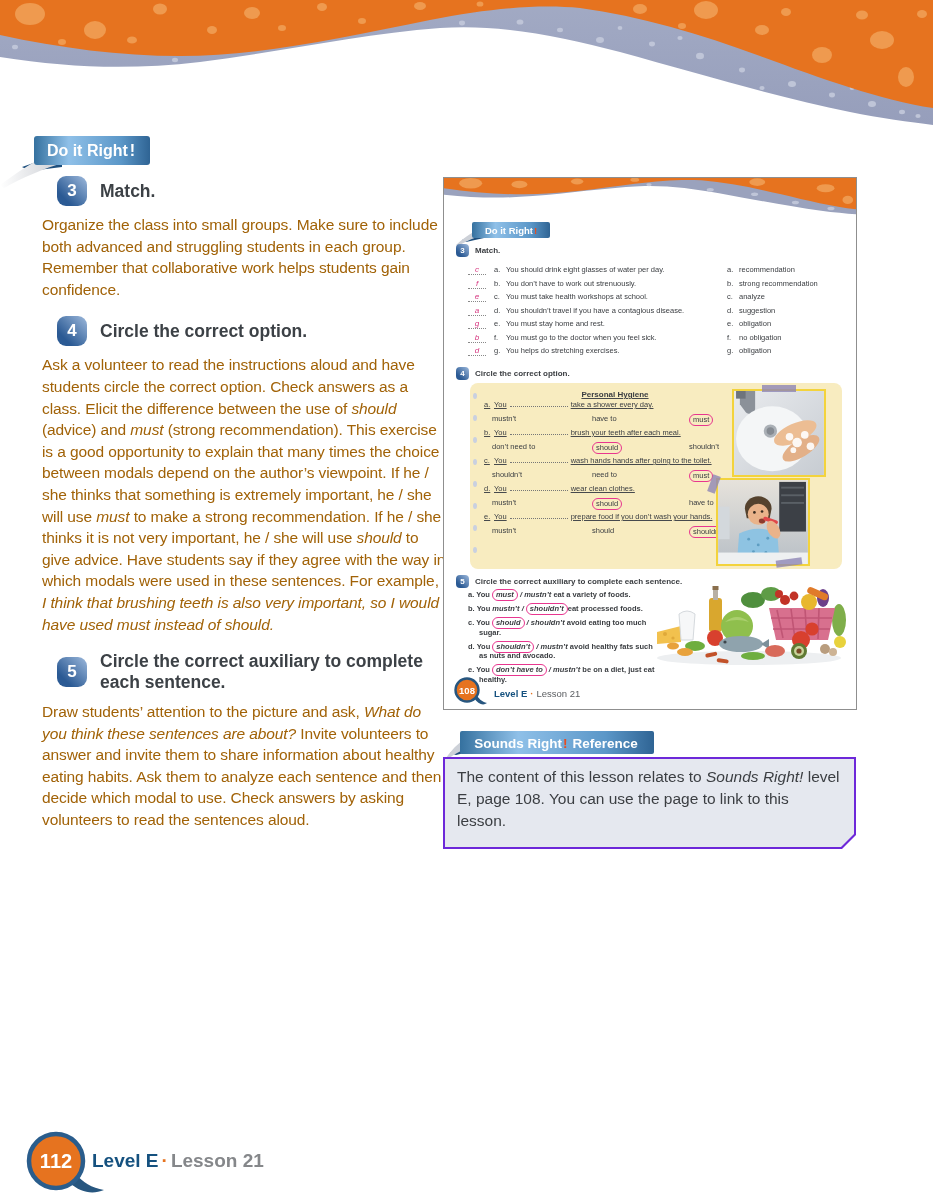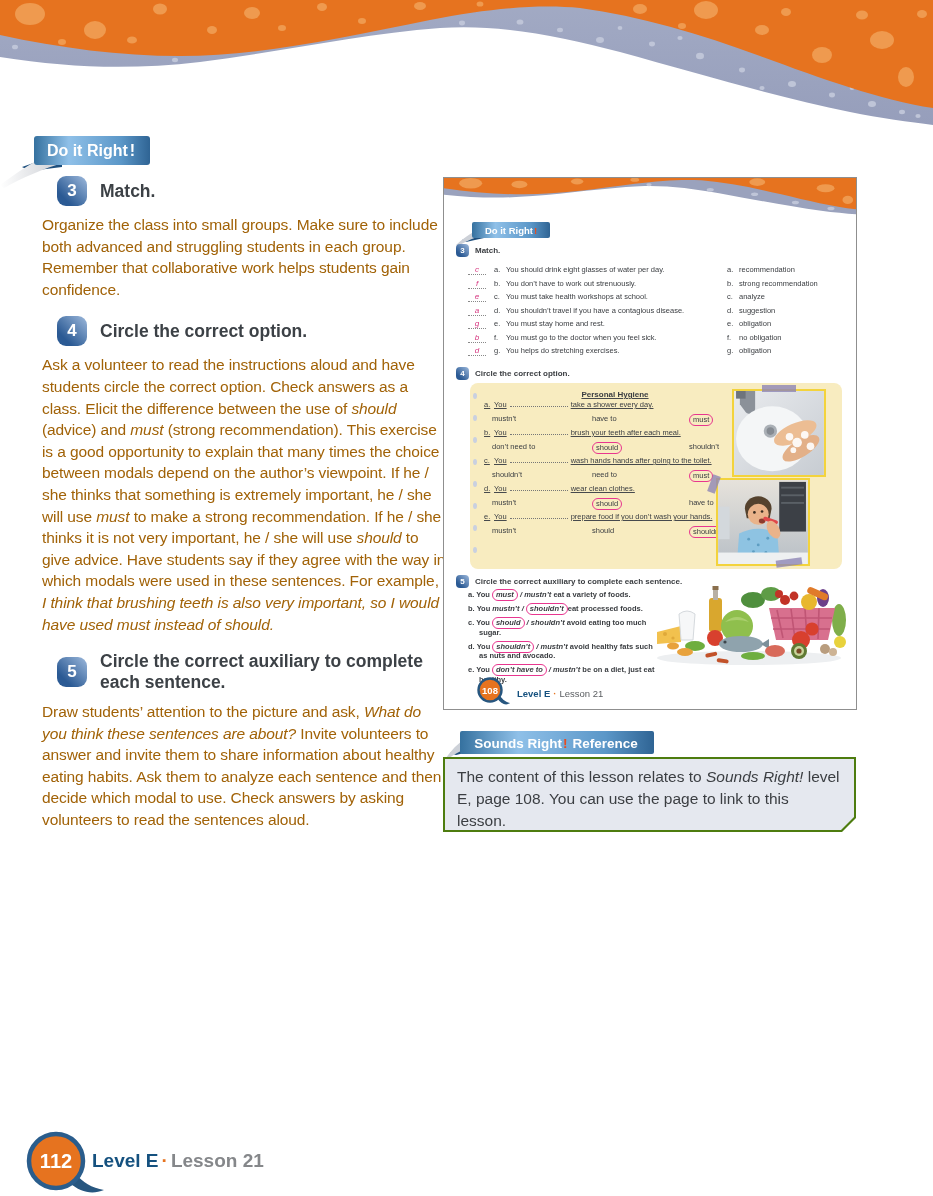--- a/index.html
+++ b/index.html
@@ -60,30 +60,30 @@
   .op.c1 { left:8px; } .op.c2 { left:108px; } .op.c3 { left:205px; }
   .circ { border:1px solid #e8368f; border-radius:7px; padding:0 3px 1px 3px; }
   .photo { position:absolute; border:2px solid #f3d33c; }
   .tape { position:absolute; background:#8d86b5; opacity:.8; }
   
   .x5rows { position:absolute; left:24px; top:412px; width:194px; font-size:7.5px; color:#3a3d41; }
   .x5r { line-height:9.5px; margin-bottom:4.5px; padding-left:11px; text-indent:-11px;font-weight:bold; }
   .x5r span { text-indent:0; }
   .food { position:absolute; left:205px; top:404px; }
   
-  .tfoot { position:absolute; left:8px; top:498px; display:flex; align-items:center;margin-left:23px; }
+  .tfoot { position:absolute; left:8px; top:498px; display:flex; align-items:center; }
   .tfoot-text { font-size:9.5px; margin-left:4px; margin-top:2px; }
   .lev { color:#15517f; font-weight:bold; }
   .dot { color:#e6731f; font-weight:bold; margin:0 3px; }
   .les { color:#5a5d60; }
 
   
   .ref-tab { position:absolute; left:446px; top:729px; }
-  .ref-outer { position:absolute; left:443px; top:757px; width:413px; height:75px;
-    background:#4d7c0f;
+  .ref-outer { position:absolute; left:443px; top:757px; width:413px; height:92px;
+    background:#6d28d9;
     clip-path:polygon(0 0,100% 0,100% calc(100% - 14px),calc(100% - 14px) 100%,0 100%); }
   .ref-inner { position:absolute; left:2px; top:2px; right:2px; bottom:2px; background:#e5e8ef;
     clip-path:polygon(0 0,100% 0,100% calc(100% - 13px),calc(100% - 13px) 100%,0 100%);
     padding:7px 12px; }
   .ref-inner p { font-size:15.5px; line-height:22px; color:#3b3e42; }
 
   
   .pfoot-badge { position:absolute; left:20px; top:1128px; }
   .pfoot-text { position:absolute; left:92px; top:1150px; font-size:19px; }
   .pfoot-text .lev { font-size:19px; }

